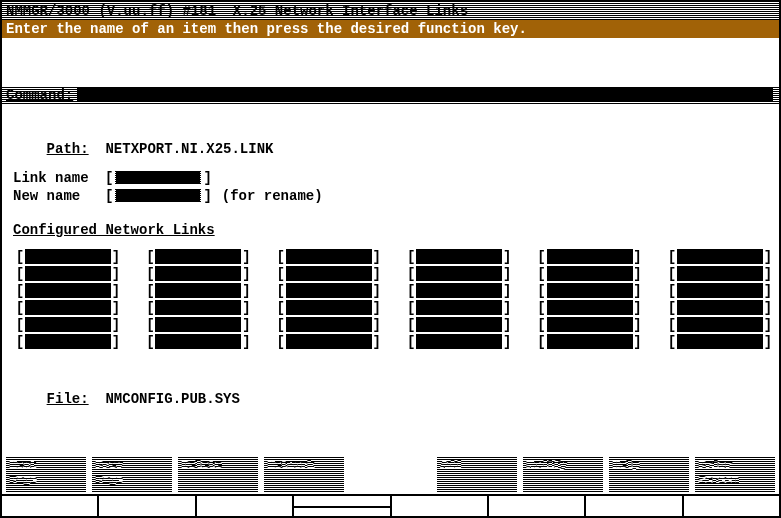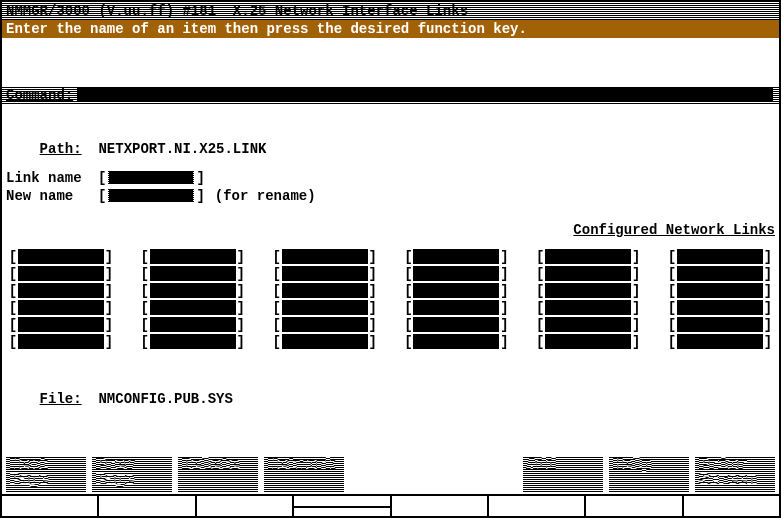--- a/index.html
+++ b/index.html
@@ -41,39 +41,40 @@
   .cmd-input {
     background: #000;
     display: inline-block;
     height: 14px;
     flex: 1;
     margin-left: 4px;
     margin-right: 6px;
   }
   .content {
     padding: 6px 4px 0 4px;
+    margin-left: 7px;
   }
   .u { text-decoration: underline; }
   .line { height: 18px; line-height: 18px; white-space: pre; }
   .row { display: flex; align-items: flex-start; height: 18px; }
   .field-bracket { padding: 0 2px; }
   .field-box {
     background: #000;
     display: inline-block;
     width: 86px;
     height: 14px;
     background-image: repeating-linear-gradient(0deg, #000 0px, #000 1px, #fff 1px, #fff 2px);
     background-blend-mode: normal;
     position: relative;
   }
   .field-box-inner {
     position:absolute; left:1px; right:1px; top:1px; bottom:1px; background:#000;
   }
   .section-title {
-    text-align: right;
+    text-align: left;
     text-decoration: underline;
     margin-top: 16px;
     margin-bottom: 10px;
     font-weight: bold;
   }
   .grid {
     display: flex;
     justify-content: space-between;
     padding: 0 2px;
   }
@@ -107,21 +108,21 @@
   .fk {
     width: 80px;
     height: 36px;
     background-image: repeating-linear-gradient(0deg, #000 0px, #000 1px, #fff 1px, #fff 2px);
     color: #fff;
     position: relative;
     display: flex;
     flex-direction: column;
     justify-content: flex-start;
     padding: 2px 4px;
-    font-size: 16px;
+    font-size: 11px;
     line-height: 15px;
     font-family: Liberation Mono, monospace;
   }
   .fk span {
     color: #fff;
     text-shadow: 1px 0 #fff, -1px 0 #fff;
     mix-blend-mode: difference;
   }
   .gap { flex: 1; }
   .botbar {
@@ -389,20 +390,23 @@
       <span>Delete</span>
     </div>
   <div class="fk">
       <span>Network</span>
     </div>
   <div class="gap"></div>
   <div class="fk">
       <span>Add</span>
     </div>
   <div class="fk">
+      <span>Modify</span>
+    </div>
+  <div class="fk">
       <span>Help</span>
     </div>
   <div class="fk">
       <span>Prior</span>
       <span>Screen</span>
     </div>
 </div>
 
 <div class="botbar">
   <div class="bcell"></div>

